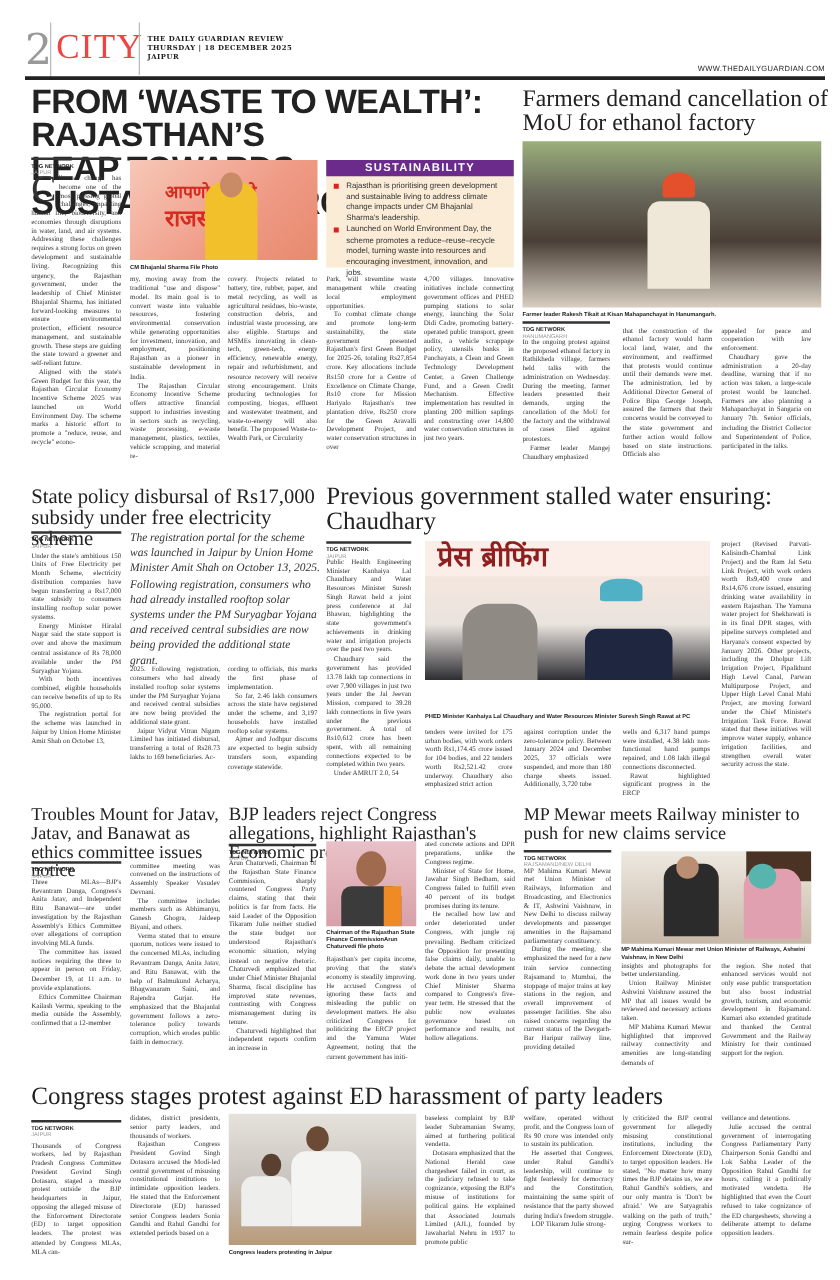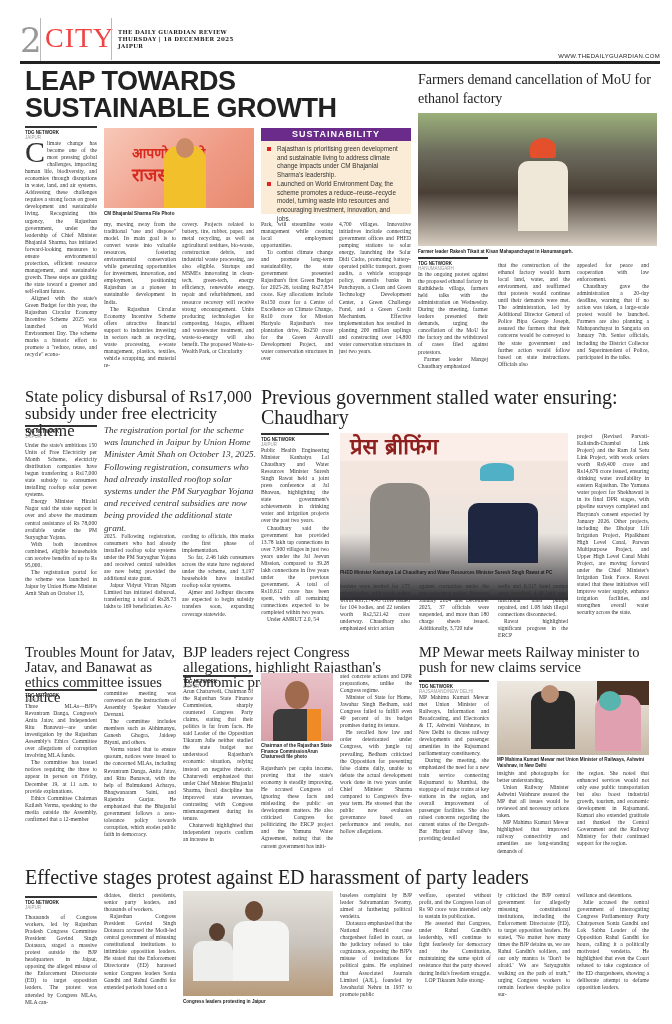--- a/index.html
+++ b/index.html
@@ -36,20 +36,21 @@
 <div class="abs vbar" style="left:111px;top:18px;height:42px"></div>
 <div class="abs pubinfo">
   <div>THE DAILY GUARDIAN REVIEW</div>
   <div>THURSDAY | 18 DECEMBER 2025</div>
   <div>JAIPUR</div>
 </div>
 <div class="abs web">WWW.THEDAILYGUARDIAN.COM</div>
 <div class="abs rule"></div>
 
 <div class="abs hl hl-sans" style="left:25px;top:68px;width:400px;font-size:27px;line-height:27px">
+  <div>FROM ‘WASTE TO WEALTH’: RAJASTHAN’S</div>
   <div>LEAP TOWARDS SUSTAINABLE GROWTH</div>
 </div>
 <div class="abs byline" style="left:25px;top:126px;width:72px">
     <div>TDG NETWORK</div>
     <span>JAIPUR</span>
   </div>
 <div class="abs col" style="left:25px;top:140px;width:72px;height:240px">
   <p style="text-indent:0"><span class="drop">C</span><span>limate change has become one of the most pressing global challenges, impacting human life, biodiversity, and economies through disruptions in water, land, and air systems. Addressing these challenges requires a strong focus on green development and sustainable living. Recognizing this urgency, the Rajasthan government, under the leadership of Chief Minister Bhajanlal Sharma, has initiated forward-looking measures to ensure environmental protection, efficient resource management, and sustainable growth. These steps are guiding the state toward a greener and self-reliant future.</span></p>
   <p>Aligned with the state's Green Budget for this year, the Rajasthan Circular Economy Incentive Scheme 2025 was launched on World Environment Day. The scheme marks a historic effort to promote a "reduce, reuse, and recycle" econo-</p>
 </div>
@@ -75,21 +76,21 @@
   </ul>
 </div>
 <div class="abs col" style="left:261px;top:221px;width:72px;height:160px">
     <p style="text-indent:0">Park, will streamline waste management while creating local employment opportunities.</p>
     <p>To combat climate change and promote long-term sustainability, the state government presented Rajasthan's first Green Budget for 2025-26, totaling Rs27,854 crore. Key allocations include Rs150 crore for a Centre of Excellence on Climate Change, Rs10 crore for Mission Hariyalo Rajasthan's tree plantation drive, Rs250 crore for the Green Aravalli Development Project, and water conservation structures in over</p>
   </div>
 <div class="abs col" style="left:339px;top:221px;width:72px;height:160px">
     <p style="text-indent:0">4,700 villages. Innovative initiatives include connecting government offices and PHED pumping stations to solar energy, launching the Solar Didi Cadre, promoting battery-operated public transport, green audits, a vehicle scrappage policy, utensils banks in Panchayats, a Clean and Green Technology Development Center, a Green Challenge Fund, and a Green Credit Mechanism. Effective implementation has resulted in planting 200 million saplings and constructing over 14,800 water conservation structures in just two years.</p>
   </div>
 
-<div class="abs hl" style="left:418px;top:70px;width:250px;font-size:14px;line-height:19px">Farmers demand cancellation of MoU for ethanol factory</div>
+<div class="abs hl" style="left:418px;top:70px;width:250px;font-size:19px;line-height:19px">Farmers demand cancellation of MoU for ethanol factory</div>
 <div class="abs photo" style="left:418px;top:113px;width:239px;height:133px;background:linear-gradient(180deg,#9bb07a 0%,#6b6b5c 30%,#4a3f36 60%,#d8cfc2 100%)">
   <div style="position:absolute;left:112px;top:25px;width:26px;height:20px;background:#e4502c;border-radius:50% 50% 10% 10%"></div>
   <div style="position:absolute;left:100px;top:48px;width:50px;height:70px;background:#efe7d8;border-radius:10px 10px 0 0"></div>
 </div>
 <div class="abs cap" style="left:418px;top:249px">Farmer leader Rakesh Tikait at Kisan Mahapanchayat in Hanumangarh.</div>
 <div class="abs byline" style="left:418px;top:257px;width:70px">
     <div>TDG NETWORK</div>
     <span>HANUMANGARH</span>
   </div>
 <div class="abs col" style="left:418px;top:271px;width:70px;height:110px">
@@ -129,21 +130,21 @@
 <div class="abs hl" style="left:261px;top:387px;width:410px;font-size:20px;line-height:20px">Previous government stalled water ensuring: Chaudhary</div>
 <div class="abs byline" style="left:261px;top:433px;width:68px">
     <div>TDG NETWORK</div>
     <span>JAIPUR</span>
   </div>
 <div class="abs col" style="left:261px;top:447px;width:68px;height:198px">
     <p style="text-indent:0">Public Health Engineering Minister Kanhaiya Lal Chaudhary and Water Resources Minister Suresh Singh Rawat held a joint press conference at Jal Bhawan, highlighting the state government's achievements in drinking water and irrigation projects over the past two years.</p>
     <p>Chaudhary said the government has provided 13.78 lakh tap connections in over 7,900 villages in just two years under the Jal Jeevan Mission, compared to 39.28 lakh connections in five years under the previous government. A total of Rs10,612 crore has been spent, with all remaining connections expected to be completed within two years.</p>
     <p>Under AMRUT 2.0, 54</p>
   </div>
-<div class="abs photo" style="left:340px;top:433px;width:228px;height:167px;background:linear-gradient(180deg,#f2e6de 0%,#f2e6de 35%,#e9e3de 60%,#2d2d32 100%)">
+<div class="abs photo" style="left:340px;top:433px;width:228px;height:111px;background:linear-gradient(180deg,#f2e6de 0%,#f2e6de 35%,#e9e3de 60%,#2d2d32 100%)">
   <div style="position:absolute;left:0;top:0;width:228px;height:28px;background:#fbeee8;color:#8e1f1f;font-family:'DejaVu Sans',sans-serif;font-weight:bold;font-size:22px;line-height:28px;padding-left:10px">प्रेस ब्रीफिंग</div>
   <div style="position:absolute;left:30px;top:50px;width:60px;height:80px;background:#8f8a84;border-radius:20px 20px 0 0"></div>
   <div style="position:absolute;left:140px;top:30px;width:34px;height:18px;background:#4fb0c6;border-radius:40% 40% 10% 10%"></div>
   <div style="position:absolute;left:128px;top:70px;width:70px;height:60px;background:#1f2740;border-radius:10px 10px 0 0"></div>
 </div>
 <div class="abs cap" style="left:340px;top:570px;width:228px">PHED Minister Kanhaiya Lal Chaudhary and Water Resources Minister Suresh Singh Rawat at PC</div>
 <div class="abs col" style="left:340px;top:583px;width:70px;height:62px">
     <p style="text-indent:0">tenders were invited for 175 urban bodies, with work orders worth Rs1,174.45 crore issued for 104 bodies, and 22 tenders worth Rs2,521.42 crore underway. Chaudhary also emphasized strict action</p>
   </div>
 <div class="abs col" style="left:419px;top:583px;width:70px;height:62px">
@@ -216,21 +217,21 @@
 <div class="abs cap" style="left:497px;top:757px;width:152px">MP Mahima Kumari Mewar met Union Minister of Railways, Ashwini Vaishnav, in New Delhi</div>
 <div class="abs col" style="left:497px;top:770px;width:72px;height:90px">
     <p style="text-indent:0">insights and photographs for better understanding.</p>
     <p>Union Railway Minister Ashwini Vaishnaw assured the MP that all issues would be reviewed and necessary actions taken.</p>
     <p>MP Mahima Kumari Mewar highlighted that improved railway connectivity and amenities are long-standing demands of</p>
   </div>
 <div class="abs col" style="left:577px;top:770px;width:72px;height:90px">
     <p style="text-indent:0">the region. She noted that enhanced services would not only ease public transportation but also boost industrial growth, tourism, and economic development in Rajsamand. Kumari also extended gratitude and thanked the Central Government and the Railway Ministry for their continued support for the region.</p>
   </div>
 
-<div class="abs hl" style="left:25px;top:867px;width:640px;font-size:20px;line-height:20px">Effective stages protest against ED harassment of party leaders</div>
+<div class="abs hl" style="left:25px;top:867px;width:640px;font-size:20px;line-height:20px">Congress stages protest against ED harassment of party leaders</div>
 <div class="abs byline" style="left:25px;top:896px;width:72px">
     <div>TDG NETWORK</div>
     <span>JAIPUR</span>
   </div>
 <div class="abs col" style="left:25px;top:914px;width:72px;height:110px">
     <p style="text-indent:0">Thousands of Congress workers, led by Rajasthan Pradesh Congress Committee President Govind Singh Dotasara, staged a massive protest outside the BJP headquarters in Jaipur, opposing the alleged misuse of the Enforcement Directorate (ED) to target opposition leaders. The protest was attended by Congress MLAs, MLA can-</p>
   </div>
 <div class="abs col" style="left:104px;top:892px;width:72px;height:132px">
     <p style="text-indent:0">didates, district presidents, senior party leaders, and thousands of workers.</p>
     <p>Rajasthan Congress President Govind Singh Dotasara accused the Modi-led central government of misusing constitutional institutions to intimidate opposition leaders. He stated that the Enforcement Directorate (ED) harassed senior Congress leaders Sonia Gandhi and Rahul Gandhi for extended periods based on a</p>

